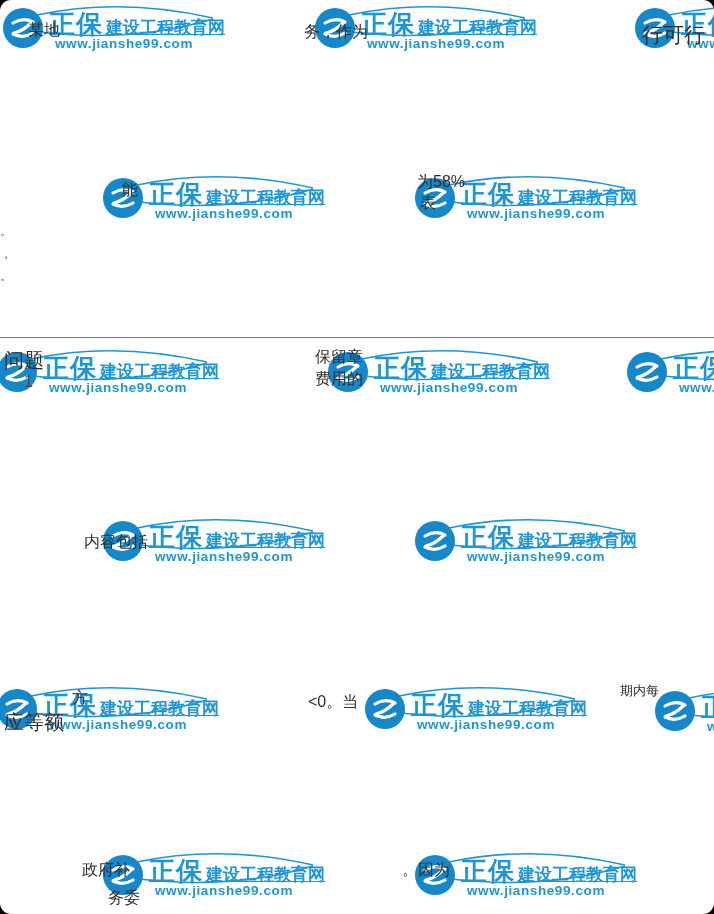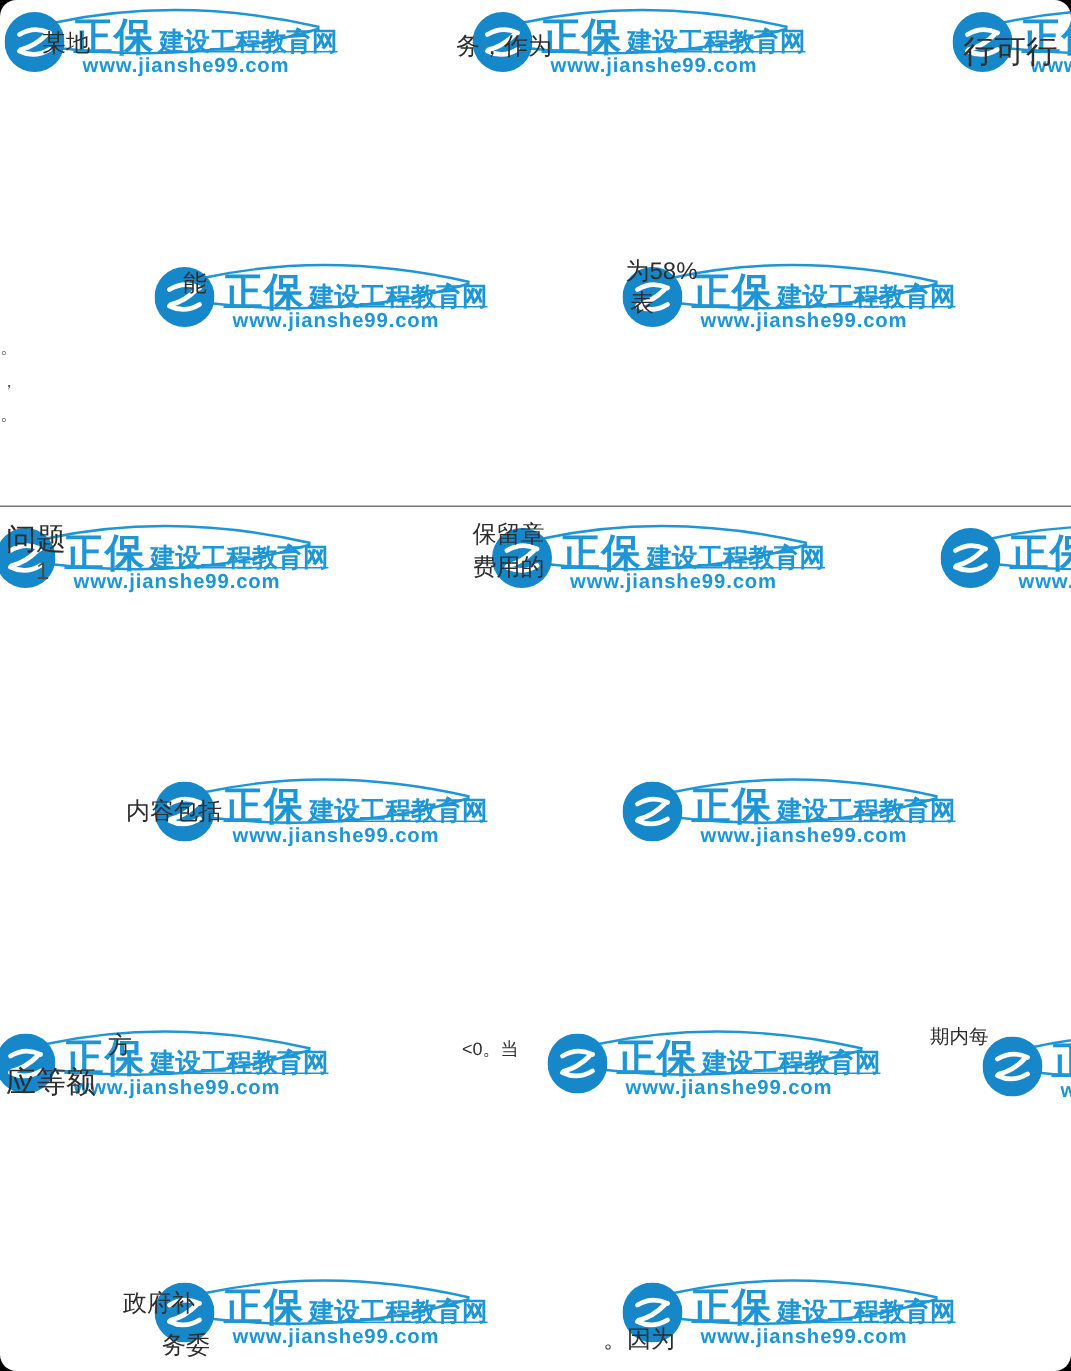--- a/index.html
+++ b/index.html
@@ -368,21 +368,21 @@
       <span class="fragment" style="left: 0px; top: 224px; font-size: 12px; color: rgb(90, 90, 90);">。</span>
       <span class="fragment" style="left: 0px; top: 247px; font-size: 12px; color: rgb(90, 90, 90);">，</span>
       <span class="fragment" style="left: 0px; top: 269px; font-size: 12px; color: rgb(90, 90, 90);">。</span>
       <span class="fragment" style="left: 4px; top: 348px; font-size: 20px;">问题</span>
       <span class="fragment" style="left: 24px; top: 372px; font-size: 16px; color: rgb(74, 74, 74);">1</span>
       <span class="fragment" style="left: 315px; top: 347px; font-size: 16px;">保留章</span>
       <span class="fragment" style="left: 315px; top: 369px; font-size: 16px;">费用的</span>
       <span class="fragment" style="left: 84px; top: 532px; font-size: 16px;">内容包括</span>
       <span class="fragment" style="left: 72px; top: 688px; font-size: 16px;">方</span>
       <span class="fragment" style="left: 4px; top: 710px; font-size: 20px;">应等额</span>
-      <span class="fragment" style="left: 308px; top: 692px; font-size: 12px;">&lt;0。当</span>
+      <span class="fragment" style="left: 308px; top: 692px; font-size: 16px;">&lt;0。当</span>
       <span class="fragment" style="left: 620px; top: 683px; font-size: 13px;">期内每</span>
       <span class="fragment" style="left: 82px; top: 860px; font-size: 16px;">政府补</span>
       <span class="fragment" style="left: 108px; top: 888px; font-size: 16px;">务委</span>
-      <span class="fragment" style="left: 402px; top: 860px; font-size: 16px; margin-top: 24px;">。因为</span>
+      <span class="fragment" style="left: 402px; top: 860px; font-size: 16px;">。因为</span>
       <span class="fragment" style="left: 427px; top: 888px; font-size: 16px; margin-top: 32px;">准确</span>
     </div>
   <div id="divider" style="top: 337px; background: rgb(119, 119, 119);"></div>
 </div>
 
 </body></html>

